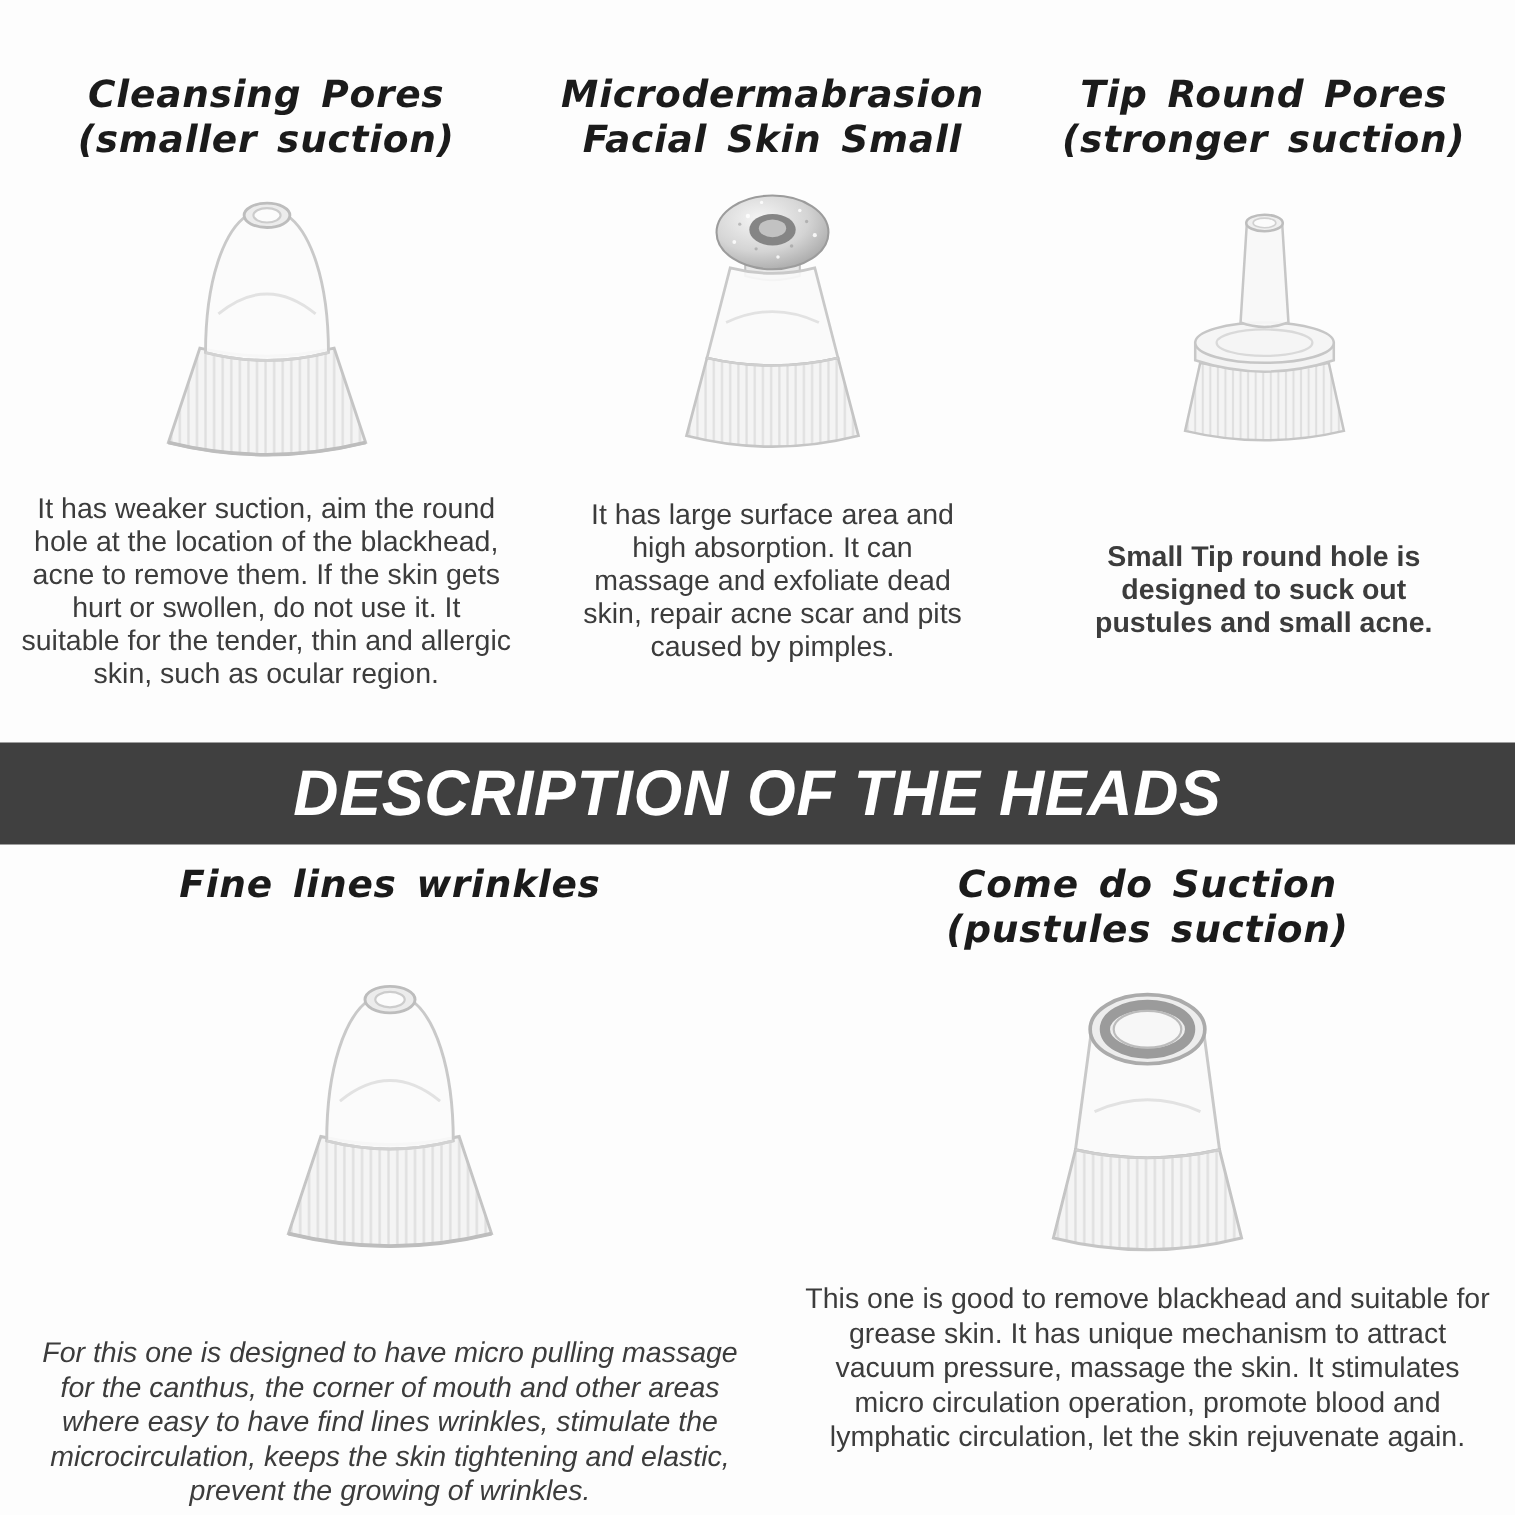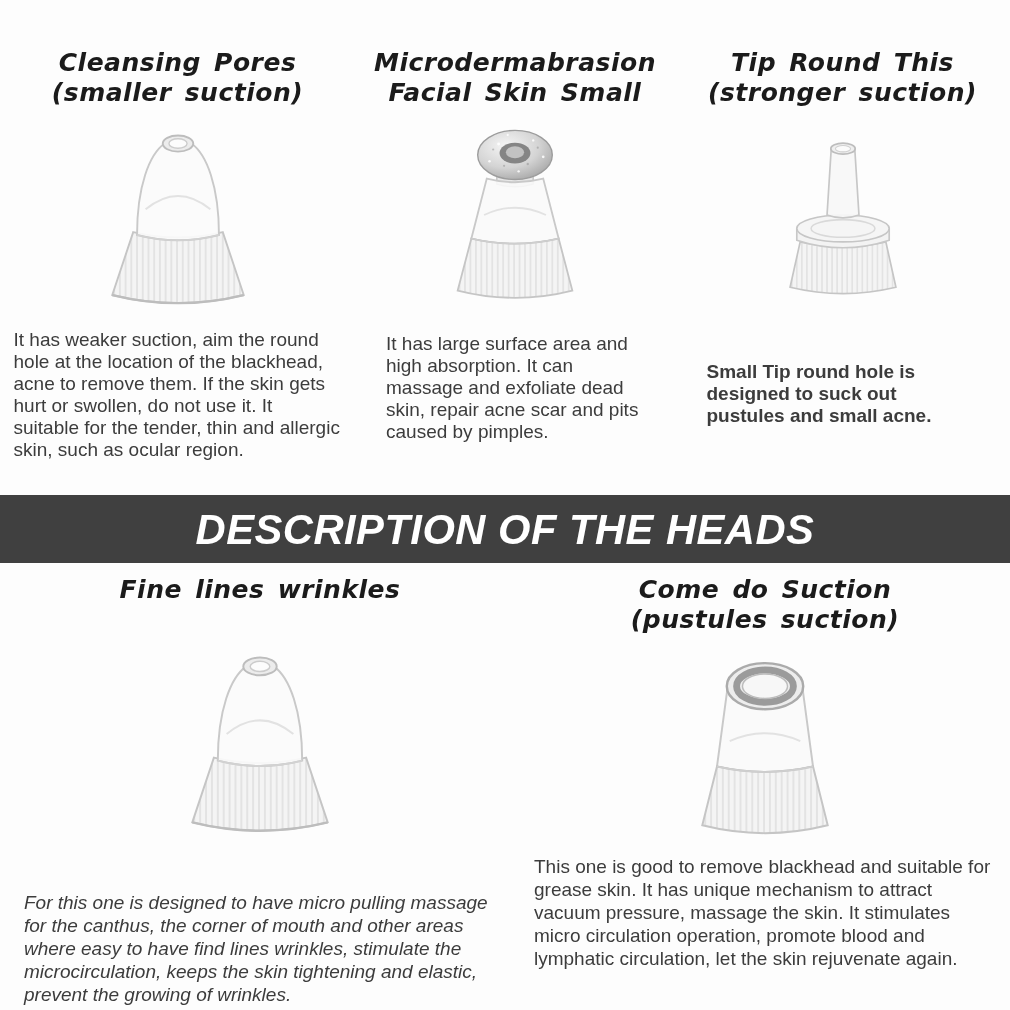--- a/index.html
+++ b/index.html
@@ -29,21 +29,21 @@
     word-spacing:4px;
   }
   .head-title span { display:block; }
 
   .img-wrap { margin-top:4px; height:205px; display:flex; align-items:center; justify-content:center; }
 
   .desc {
     font-size:19px;
     line-height:22px;
     color:#3c3c3c;
-    text-align:left;
+    text-align:center;
   }
   .top-col-1 .desc { width:328px; margin-top:12px; }
   .top-col-2 .desc { width:258px; margin-top:16px; }
   .top-col-3 .desc { width:272px; margin-top:44px;font-weight:bold; }
 
   .banner {
     position:absolute; top:495px; left:0; width:1010px; height:68px;
     background:#404040;
     display:flex; align-items:center; justify-content:center;
   }
@@ -134,21 +134,21 @@
         </g>
         <ellipse cx="100" cy="38" rx="17" ry="11.5" fill="#858585"></ellipse>
         <ellipse cx="100" cy="37" rx="10" ry="6.5" fill="#c2c2c2"></ellipse>
       </svg>
     </div>
     <p class="desc">It has large surface area and high absorption. It can massage and exfoliate dead skin, repair acne scar and pits caused by pimples.</p>
   </section>
 
   <section class="col top-col-3">
     <h2 class="head-title">
-      <span>Tip Round This</span>
+      <span>Tip Round Pores</span>
       <span>(stronger suction)</span>
     </h2>
     <div class="img-wrap">
       <svg viewBox="0 0 200 212" width="168" height="208" aria-hidden="true">
         <defs>
           <pattern id="ribsC" width="6" height="12" patternUnits="userSpaceOnUse">
             <rect width="6" height="12" fill="#f4f4f4"></rect>
             <line x1="3" y1="0" x2="3" y2="12" stroke="#dfdfdf" stroke-width="1.6"></line>
           </pattern>
         </defs>

